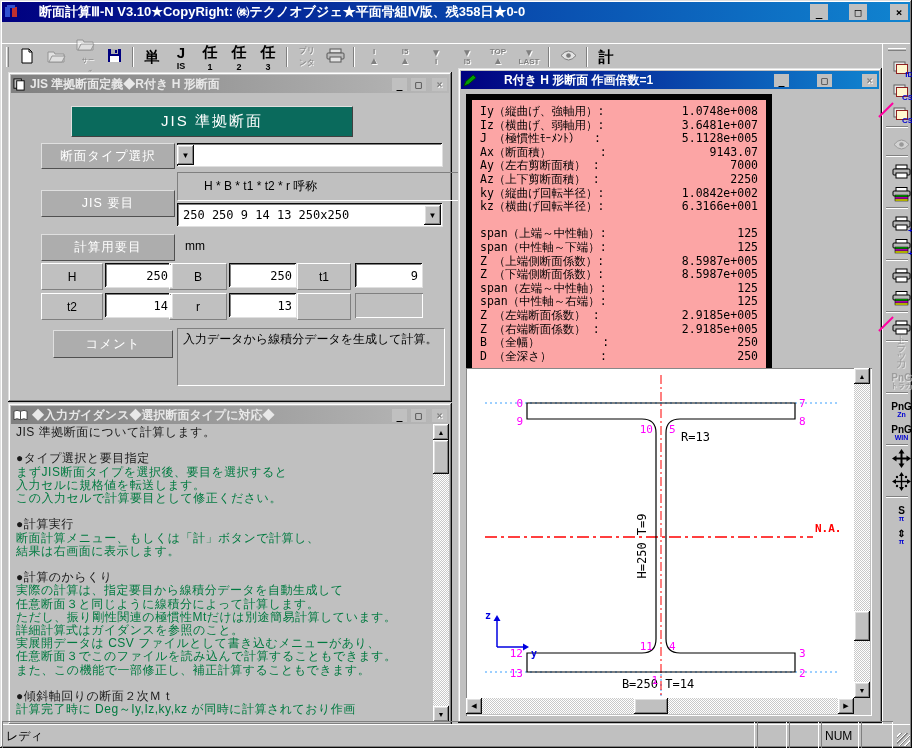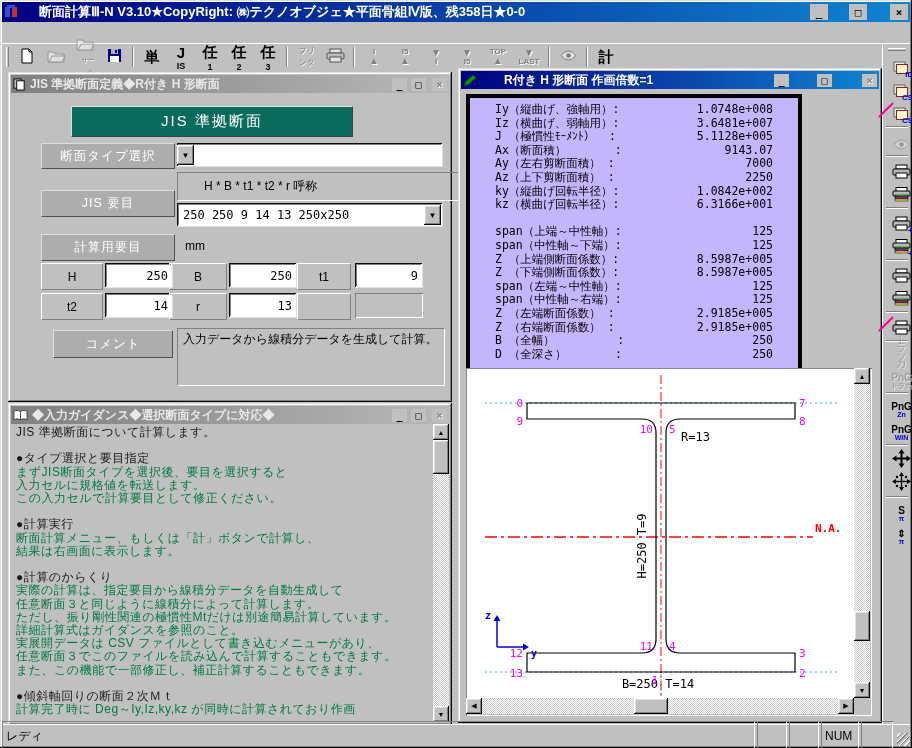--- a/index.html
+++ b/index.html
@@ -60,21 +60,21 @@
   .g-line.g{color:#007a40;}
   .g-line.k{color:#1a1a1a;}
   
   .sb-v{position:absolute;width:16px;background:repeating-conic-gradient(#fff 0% 25%, #c8c8c8 0% 50%) 0 0/2px 2px;}
   .sb-h{position:absolute;height:16px;background:repeating-conic-gradient(#fff 0% 25%, #c8c8c8 0% 50%) 0 0/2px 2px;}
   .sb-btn{position:absolute;width:16px;height:16px;background:#c0c0c0;display:flex;align-items:center;justify-content:center;
     font-size:7px;color:#000;box-shadow:inset -1px -1px #0a0a0a, inset 1px 1px #fff, inset -2px -2px #808080, inset 2px 2px #dfdfdf;}
   .sb-thumb{position:absolute;background:#c0c0c0;
     box-shadow:inset -1px -1px #0a0a0a, inset 1px 1px #fff, inset -2px -2px #808080, inset 2px 2px #dfdfdf;}
   
-  .resbox{position:absolute;background:#c4b5fd;border:4px solid #000000;padding:5px 25px;overflow:hidden;}
+  .resbox{position:absolute;background:#fca5a5;border:6px solid #000000;padding:5px 8px;overflow:hidden;}
   .res-line{display:flex;font-family:"DejaVu Sans Mono",monospace;font-size:11.5px;line-height:13.6px;white-space:pre;}
   .res-line .n{flex:1;}
   .res-line .v{width:96px;text-align:right;}
   
   .drawwrap{position:absolute;background:#c0c0c0;box-shadow:inset 1px 1px #808080, inset -1px -1px #fff;}
   .canvas{position:absolute;left:0;top:0;background:#fff;border:1px solid #888;}
   .pt{fill:#ff00ff;font:11px "DejaVu Sans Mono",monospace;}
   .dim{fill:#000;font:12px "DejaVu Sans Mono",monospace;}
   .na{fill:#ff0000;font:bold 11px "DejaVu Sans Mono",monospace;}
   .ax{fill:#0000e0;font:bold 10px "DejaVu Sans Mono",monospace;}

